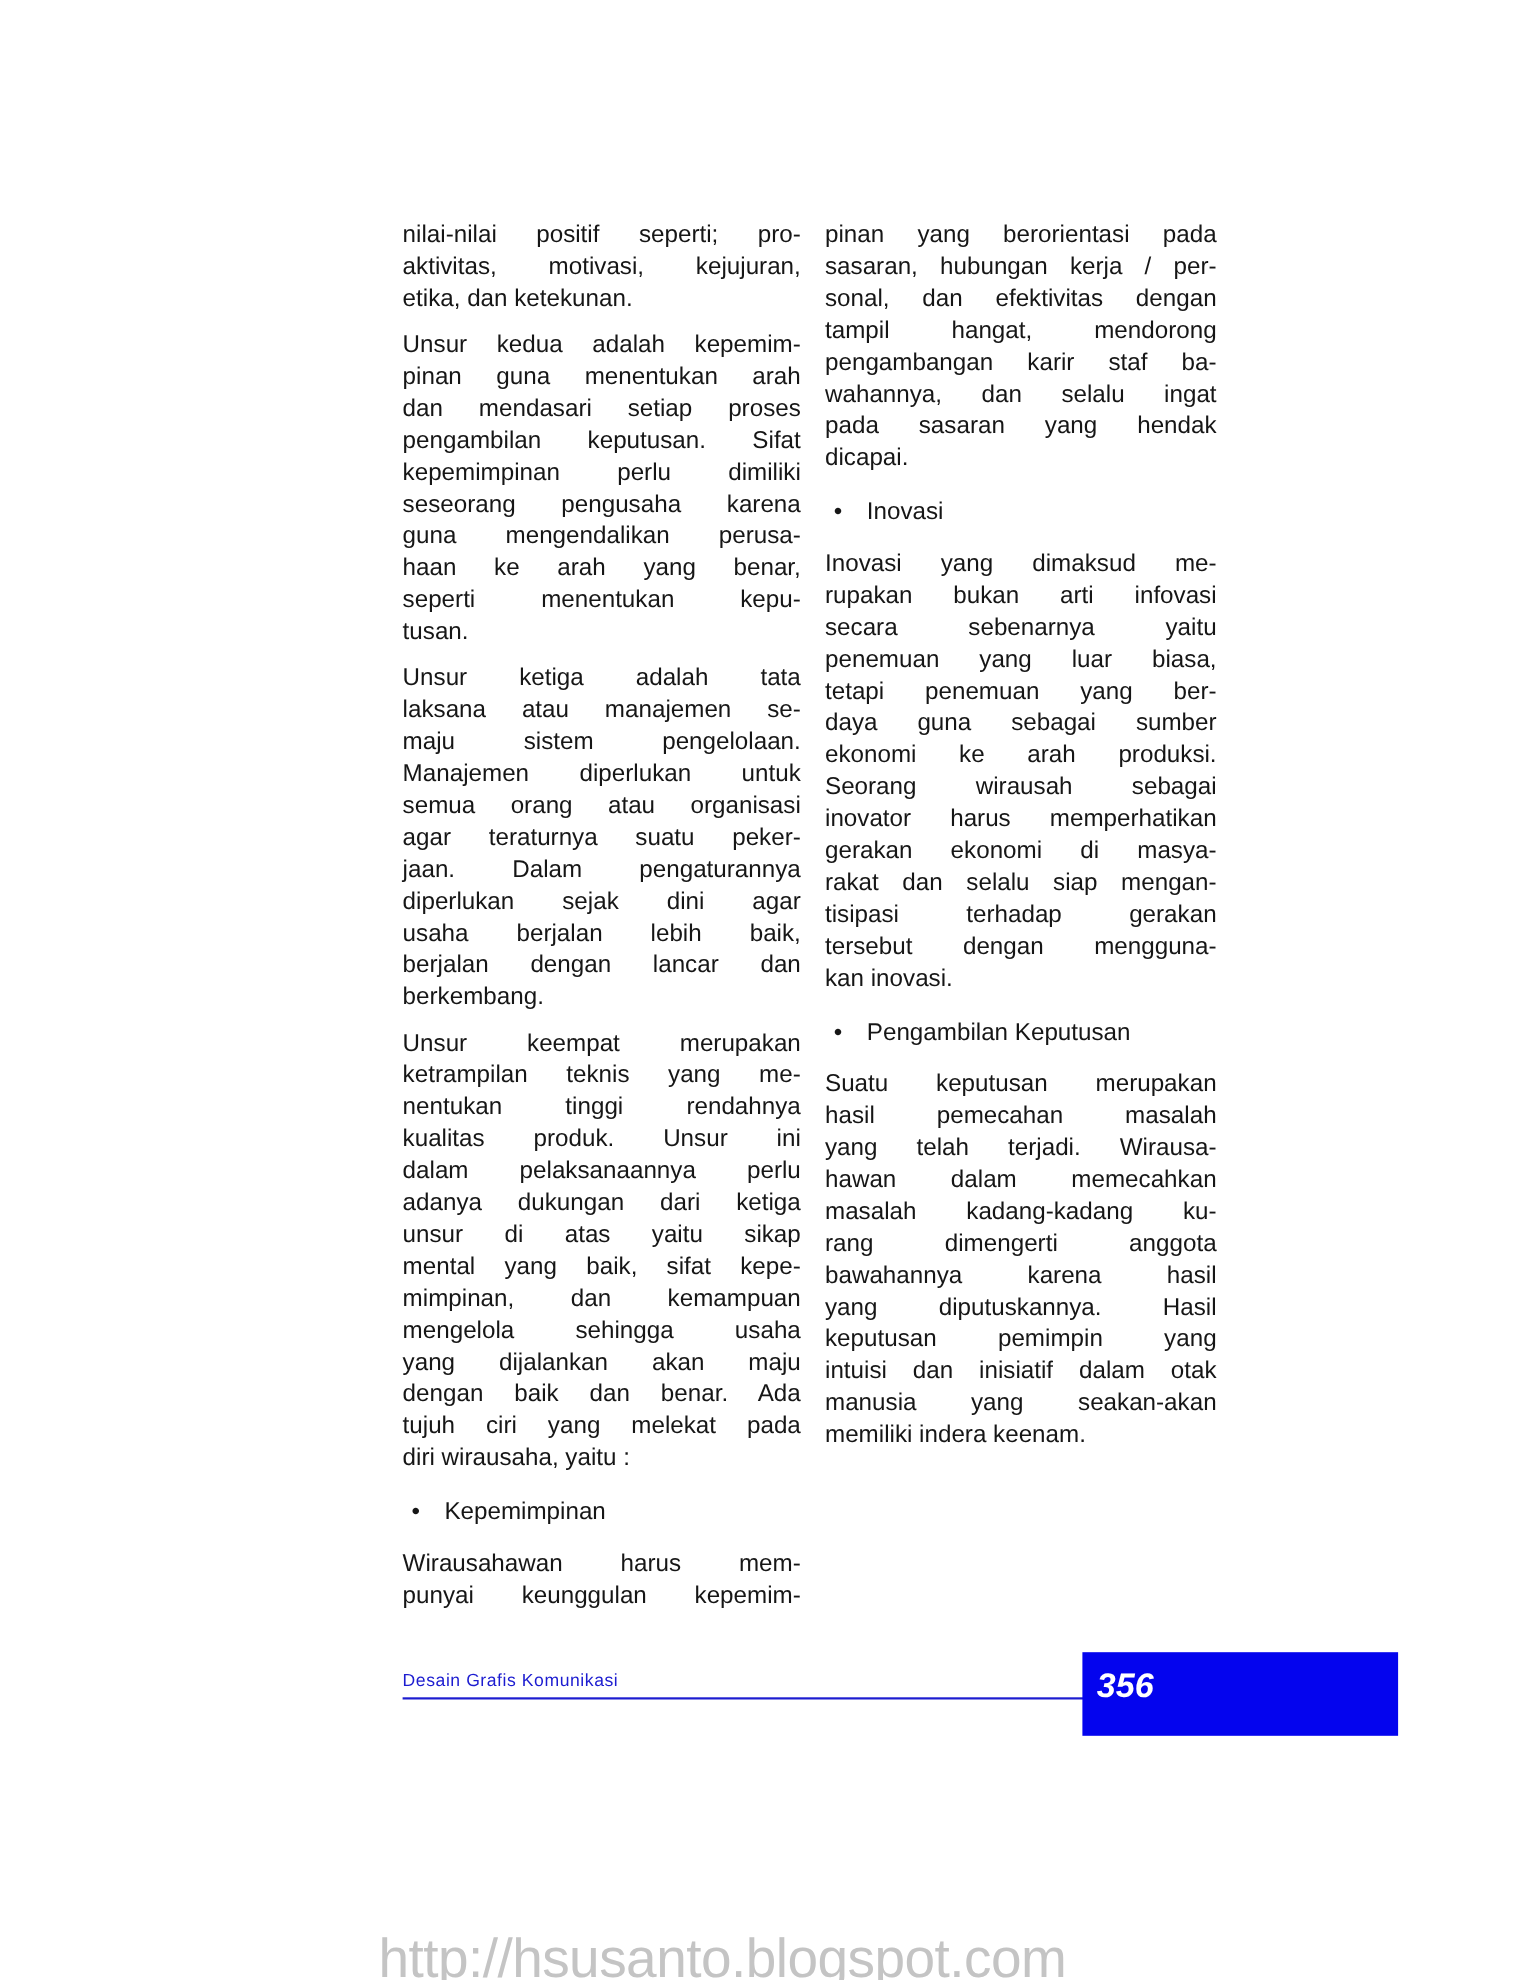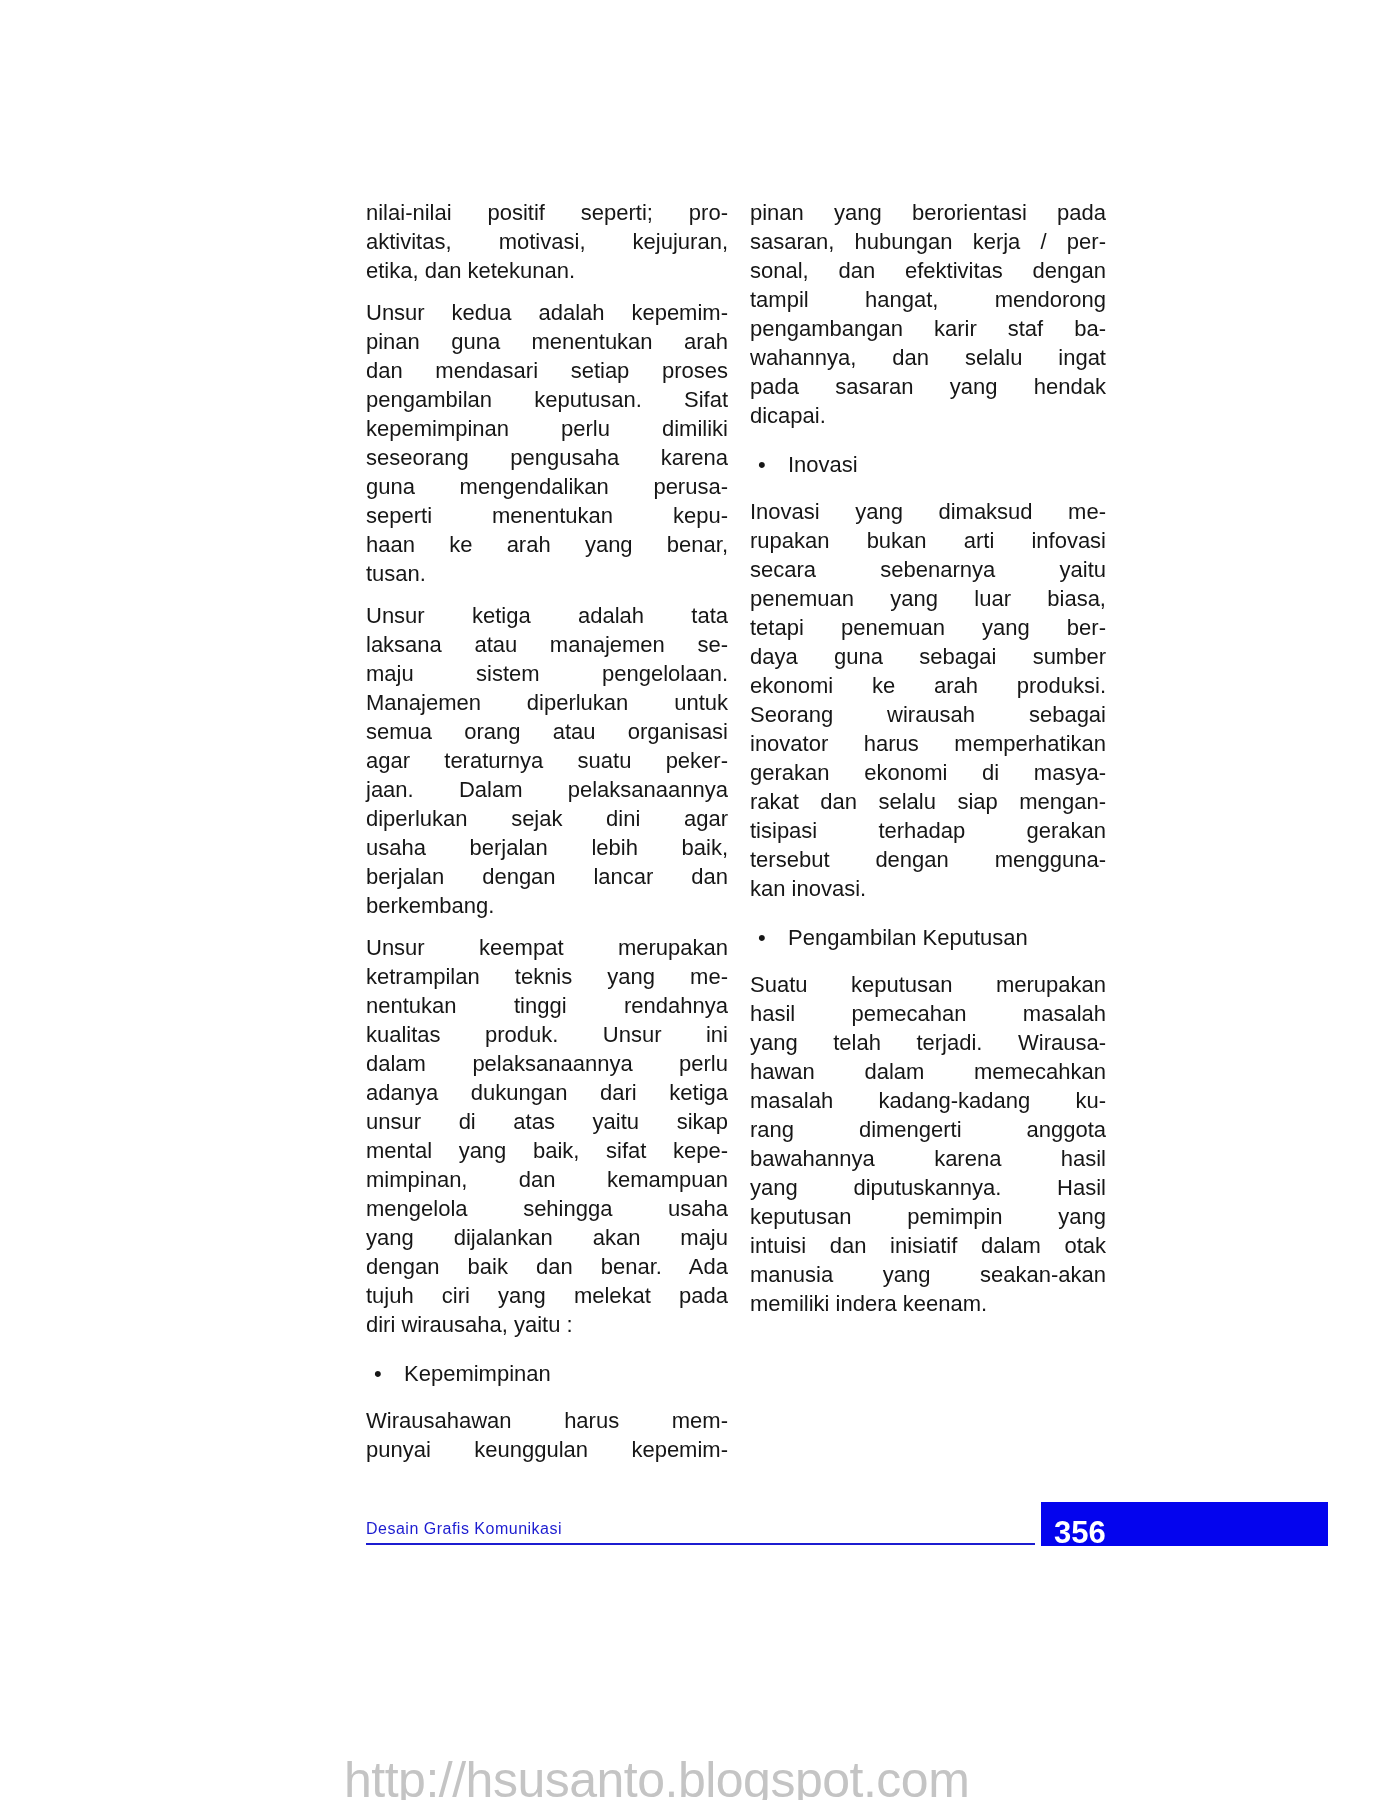--- a/index.html
+++ b/index.html
@@ -48,25 +48,26 @@
   .footer-rule{
     position:absolute;
     left:366px;
     top:1543px;
     width:669px;
     height:2px;
     background:var(--accent-blue,#1c1cd0);
   }
   .page-box{
     position:absolute;
-    left:1041px;
+    left:984px;
     top:1502px;
     width:287px;
-    height:44px;
+    height:76px;
     background:var(--box-blue,#0404ee);
+    font-style:italic;
   }
   .page-num{
     padding:15px 0 0 13px;
     font-size:31px;
     font-weight:bold;
     color:#ffffff;
     line-height:1;
   }
   .watermark{
     position:absolute;
@@ -90,32 +91,32 @@
         <div class="line last">etika, dan ketekunan.</div>
       </div>
       <div class="para">
         <div class="line">Unsur kedua adalah kepemim-</div>
         <div class="line">pinan guna menentukan arah</div>
         <div class="line">dan mendasari setiap proses</div>
         <div class="line">pengambilan keputusan. Sifat</div>
         <div class="line">kepemimpinan perlu dimiliki</div>
         <div class="line">seseorang pengusaha karena</div>
         <div class="line">guna mengendalikan perusa-</div>
+        <div class="line">haan ke arah yang benar,</div>
         <div class="line">seperti menentukan kepu-</div>
-        <div class="line">haan ke arah yang benar,</div>
         <div class="line last">tusan.</div>
       </div>
       <div class="para">
         <div class="line">Unsur ketiga adalah tata</div>
         <div class="line">laksana atau manajemen se-</div>
         <div class="line">maju sistem pengelolaan.</div>
         <div class="line">Manajemen diperlukan untuk</div>
         <div class="line">semua orang atau organisasi</div>
         <div class="line">agar teraturnya suatu peker-</div>
-        <div class="line">jaan. Dalam pelaksanaannya</div>
+        <div class="line">jaan. Dalam pengaturannya</div>
         <div class="line">diperlukan sejak dini agar</div>
         <div class="line">usaha berjalan lebih baik,</div>
         <div class="line">berjalan dengan lancar dan</div>
         <div class="line last">berkembang.</div>
       </div>
       <div class="para">
         <div class="line">Unsur keempat merupakan</div>
         <div class="line">ketrampilan teknis yang me-</div>
         <div class="line">nentukan tinggi rendahnya</div>
         <div class="line">kualitas produk. Unsur ini</div>

